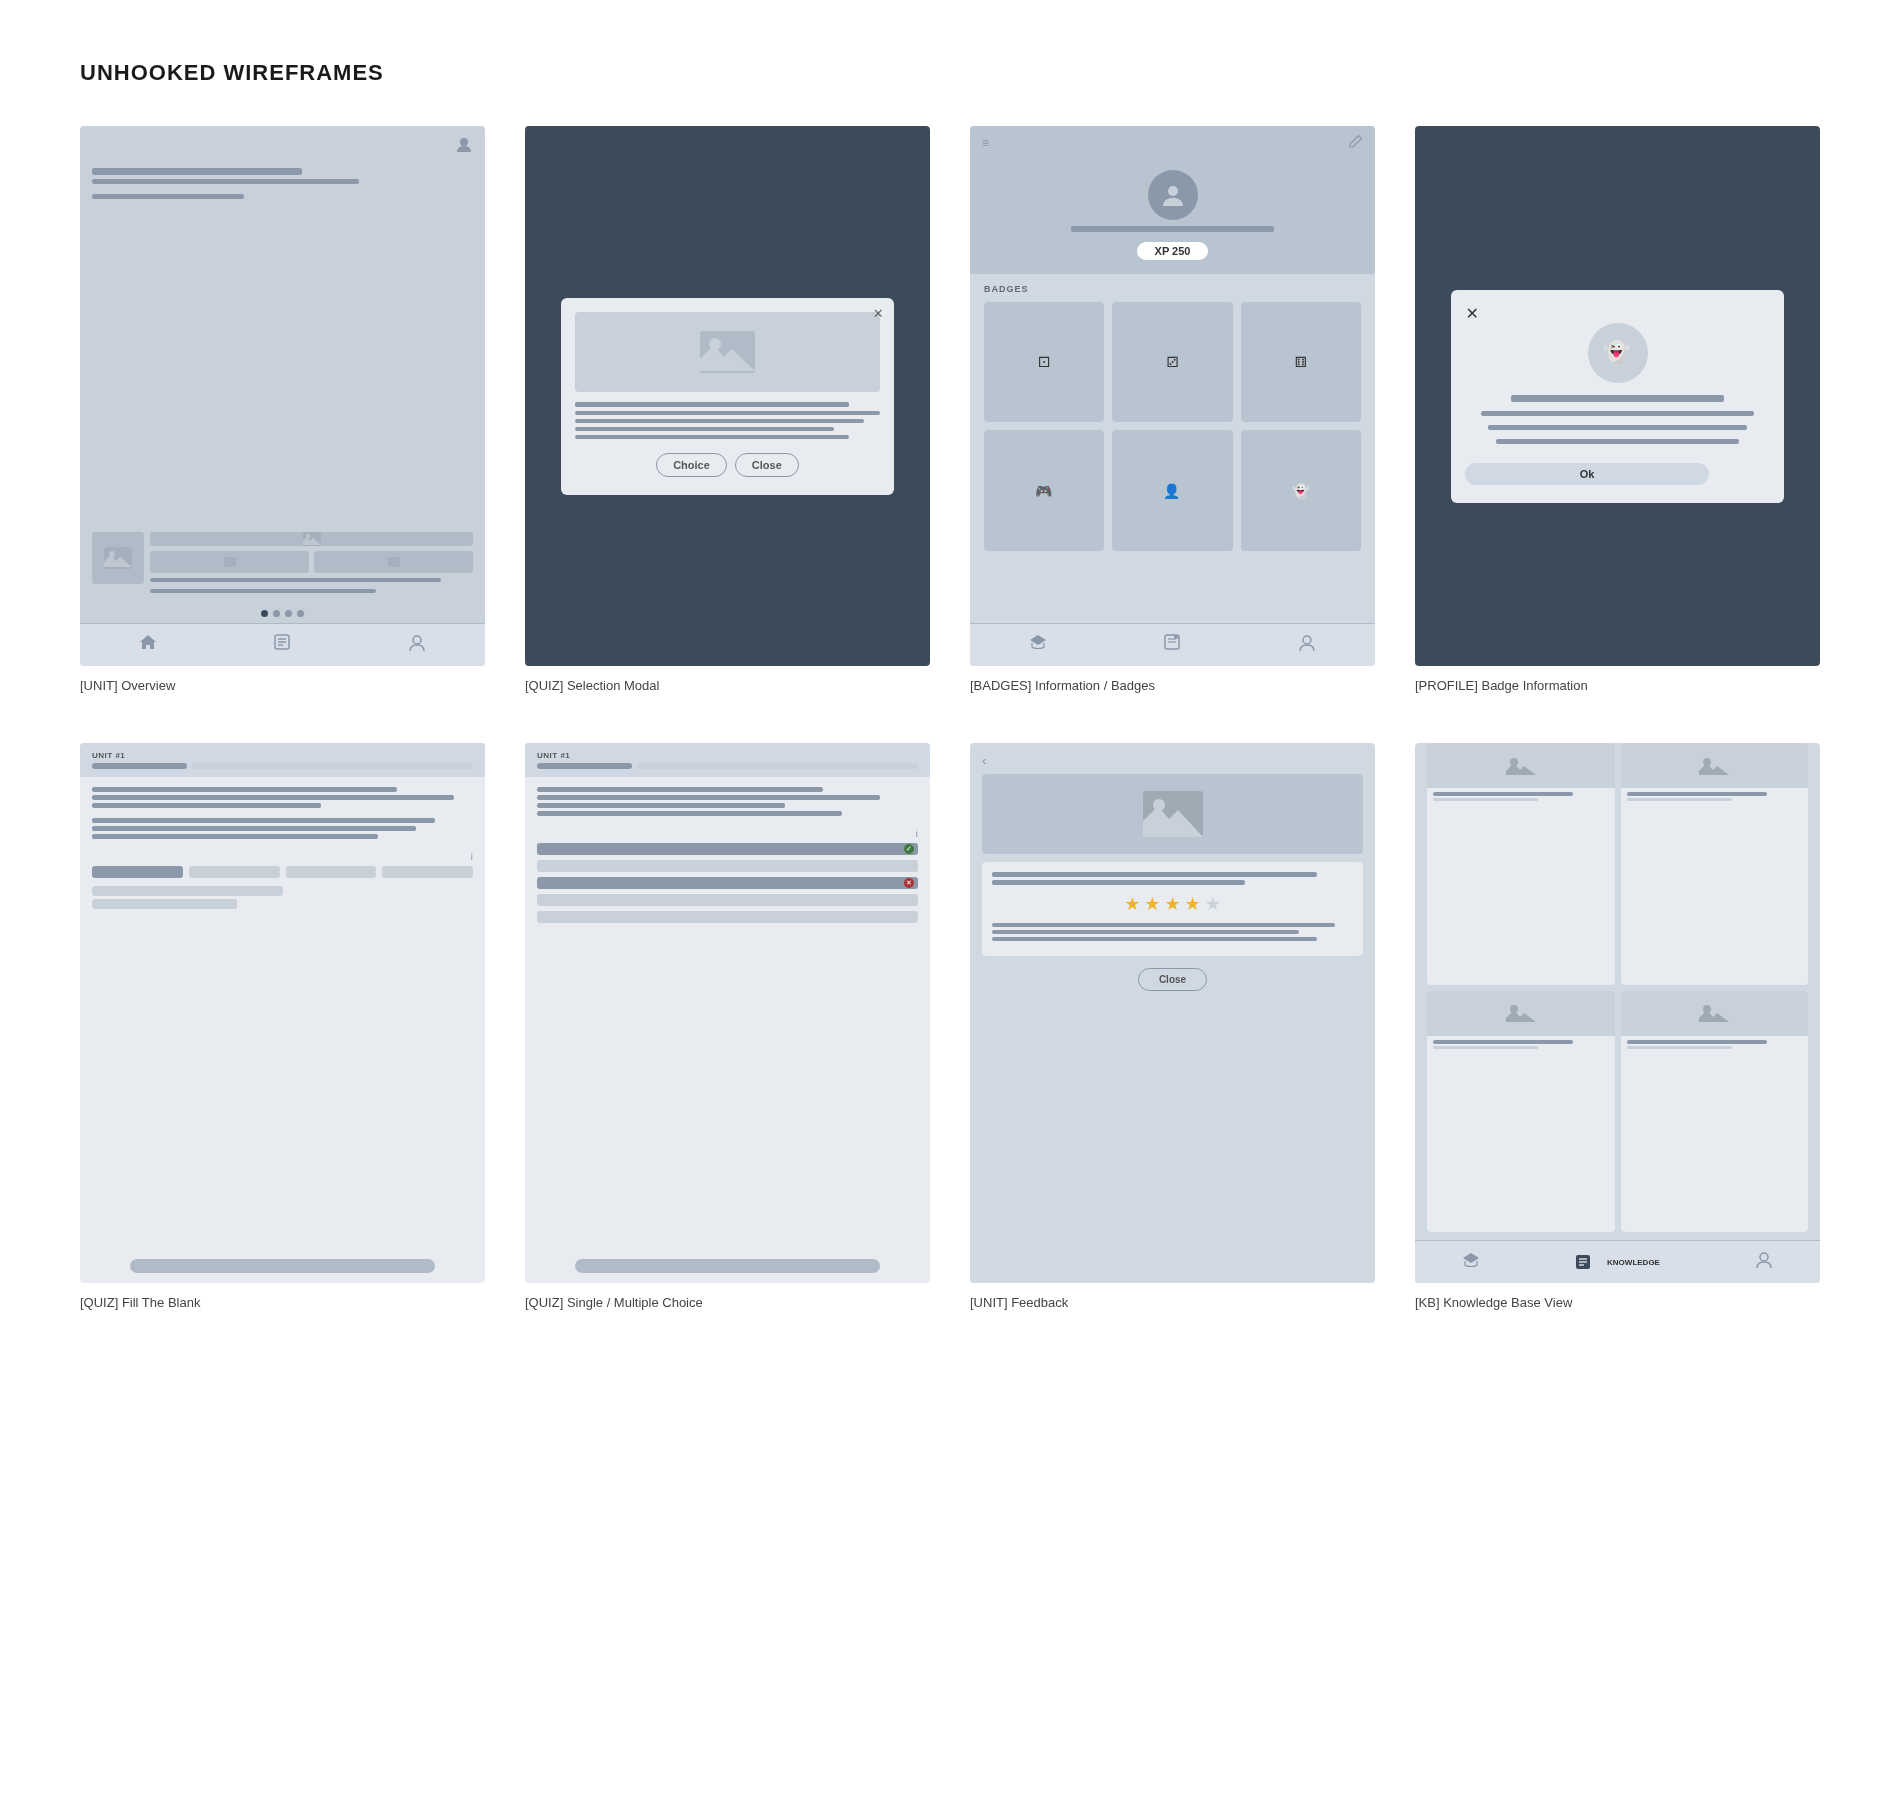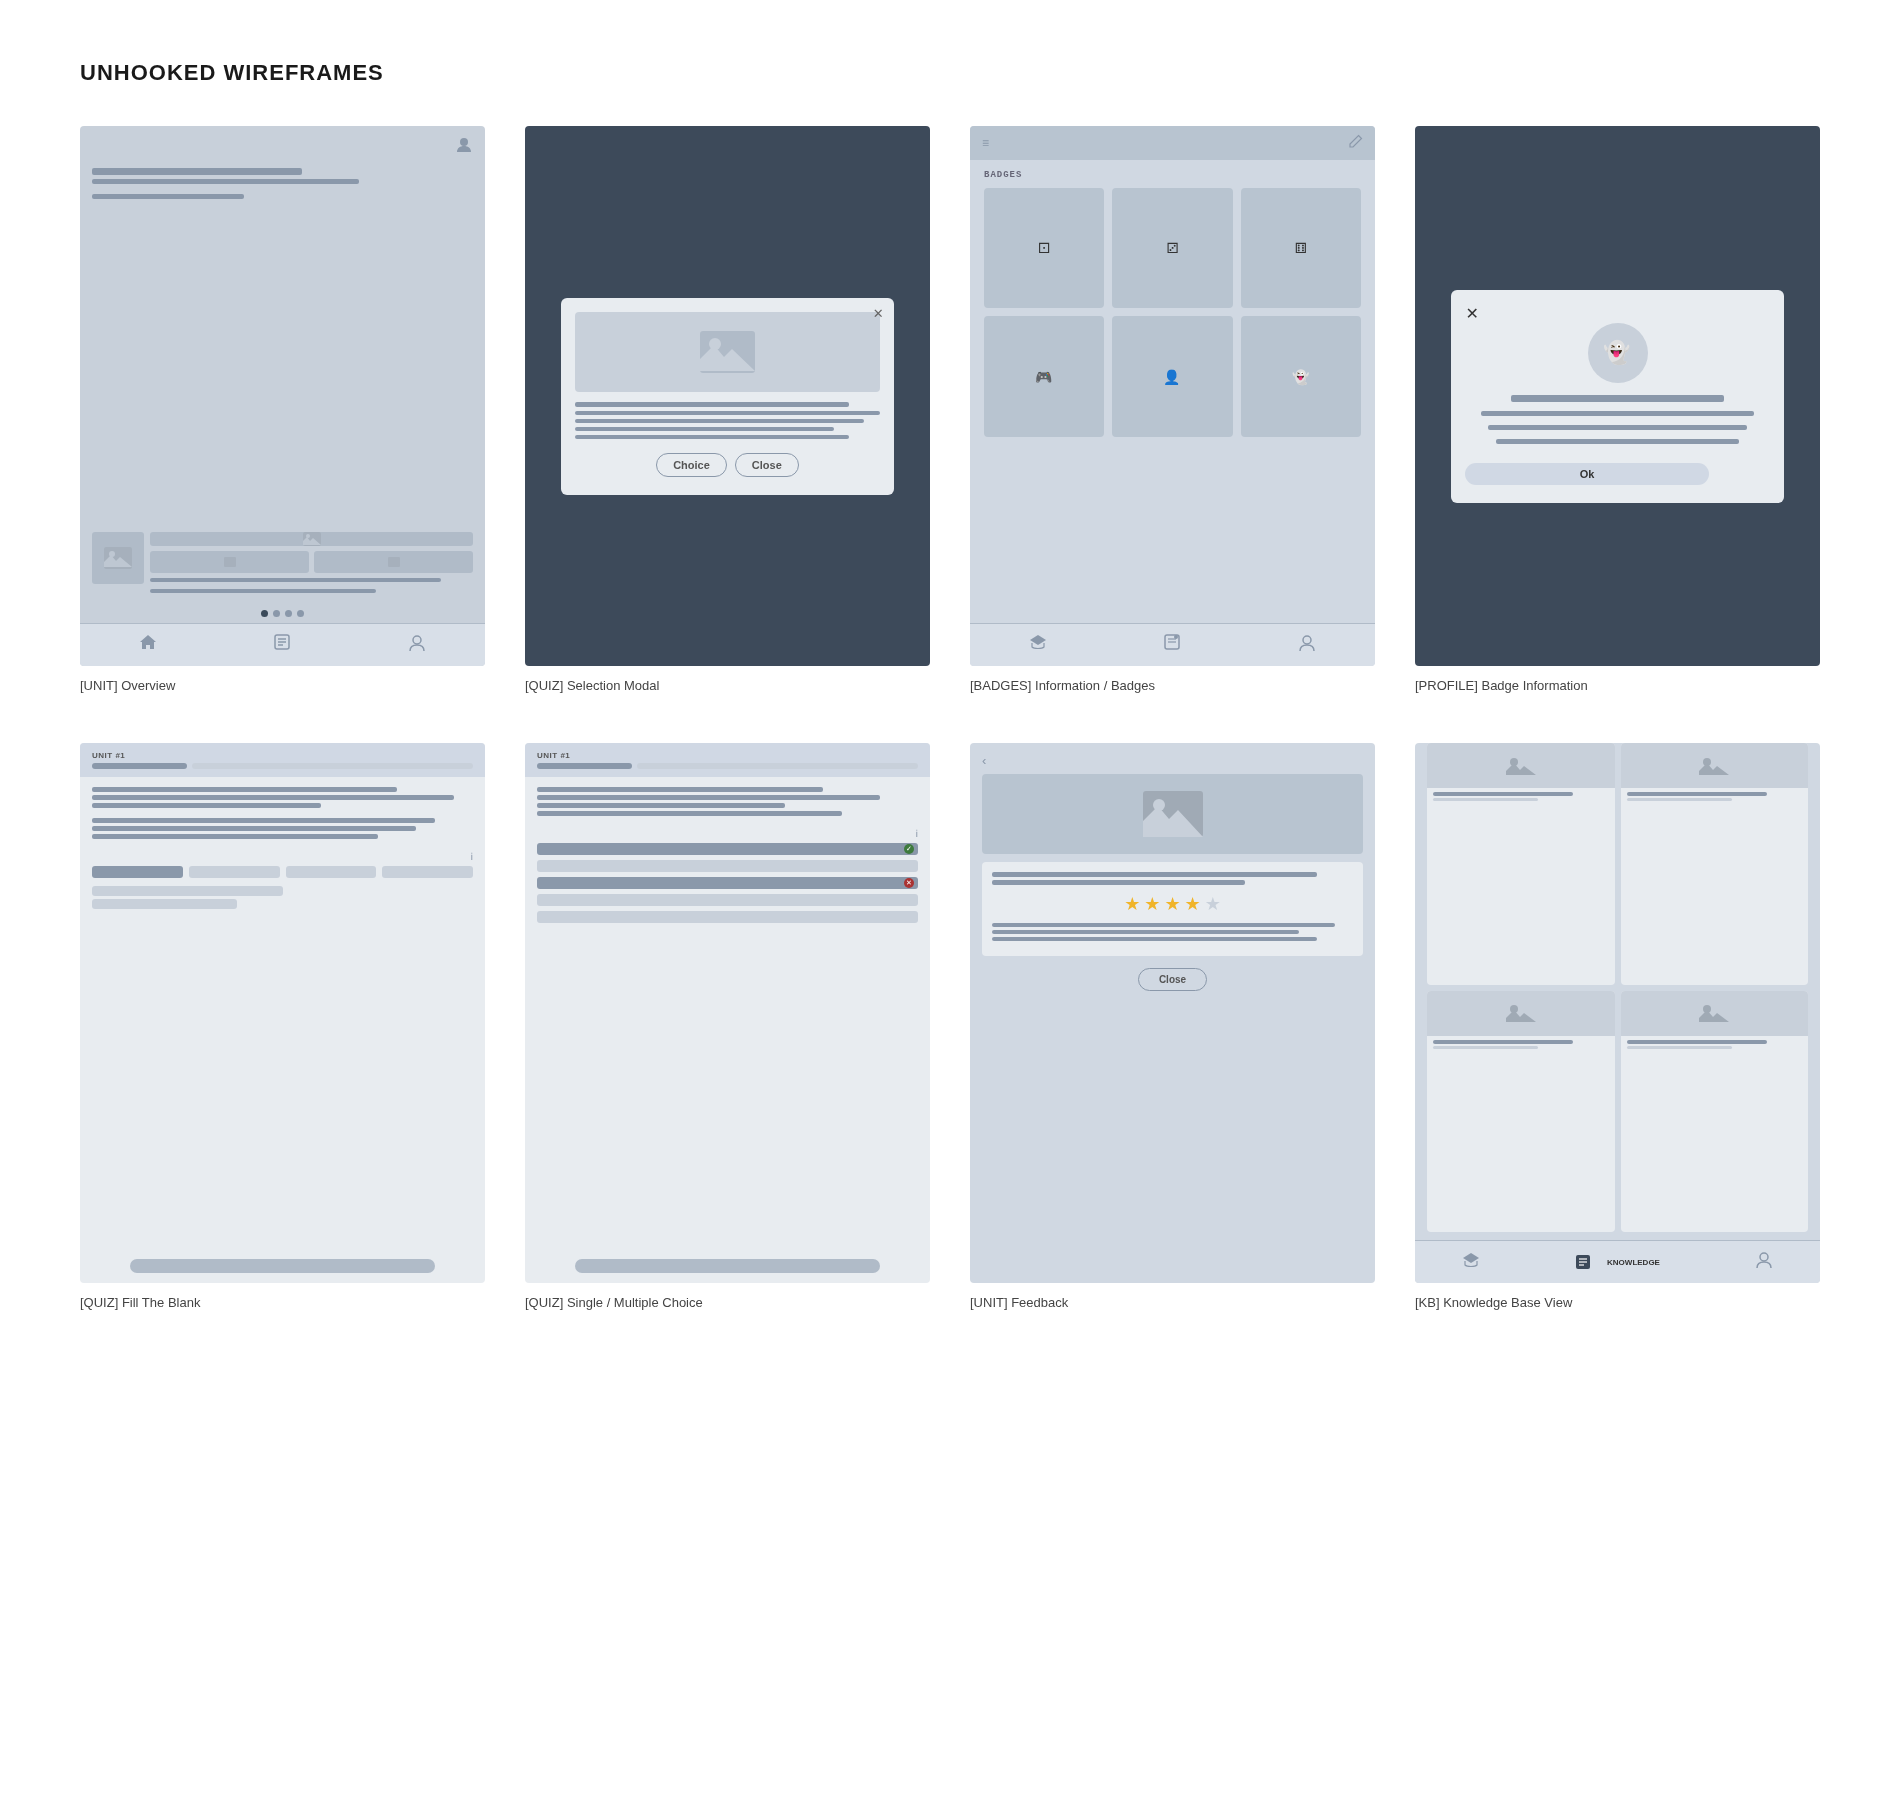--- a/index.html
+++ b/index.html
@@ -190,21 +190,20 @@
     .badges-section {
       padding: 10px 14px;
       flex: 1;
     }
     .badges-label {
       font-size: 9px;
       font-weight: 700;
       color: #667;
       letter-spacing: 1px;
       margin-bottom: 8px;
-      font-family: Liberation Mono, monospace;
     }
     .badges-grid {
       display: grid;
       grid-template-columns: repeat(3, 1fr);
       gap: 8px;
       margin-bottom: 8px;
     }
     .badge-item {
       background: #b8c4d0;
       border-radius: 4px;
@@ -550,20 +549,30 @@
   <div class="wireframe-item">
     <div class="frame profile-badges">
       <div class="profile-top-bar">
         <span class="hamburger">≡</span>
         <span>
           <svg width="14" height="14" viewBox="0 0 14 14" fill="none">
             <path d="M9.5 1.5l3 3L4 13H1v-3L9.5 1.5z" stroke="#8a98aa" stroke-width="1.2" fill="none"></path>
           </svg>
         </span>
       </div>
+      <div class="profile-avatar-area">
+        <div class="avatar-circle">
+          <svg width="26" height="26" viewBox="0 0 26 26" fill="none">
+            <circle cx="13" cy="9" r="5" fill="#c8d0da"></circle>
+            <path d="M3 24c0-5.5 4.5-8 10-8s10 2.5 10 8" fill="#c8d0da"></path>
+          </svg>
+        </div>
+        <div class="line-block" style="width:50%;height:6px;margin-bottom:6px;"></div>
+        <div class="xp-badge">XP 250</div>
+      </div>
       <div class="badges-section">
         <div class="badges-label">BADGES</div>
         <div class="badges-grid">
           <div class="badge-item">⚀</div>
           <div class="badge-item">⚂</div>
           <div class="badge-item">⚅</div>
         </div>
         <div class="badges-grid">
           <div class="badge-item">🎮</div>
           <div class="badge-item">👤</div>

